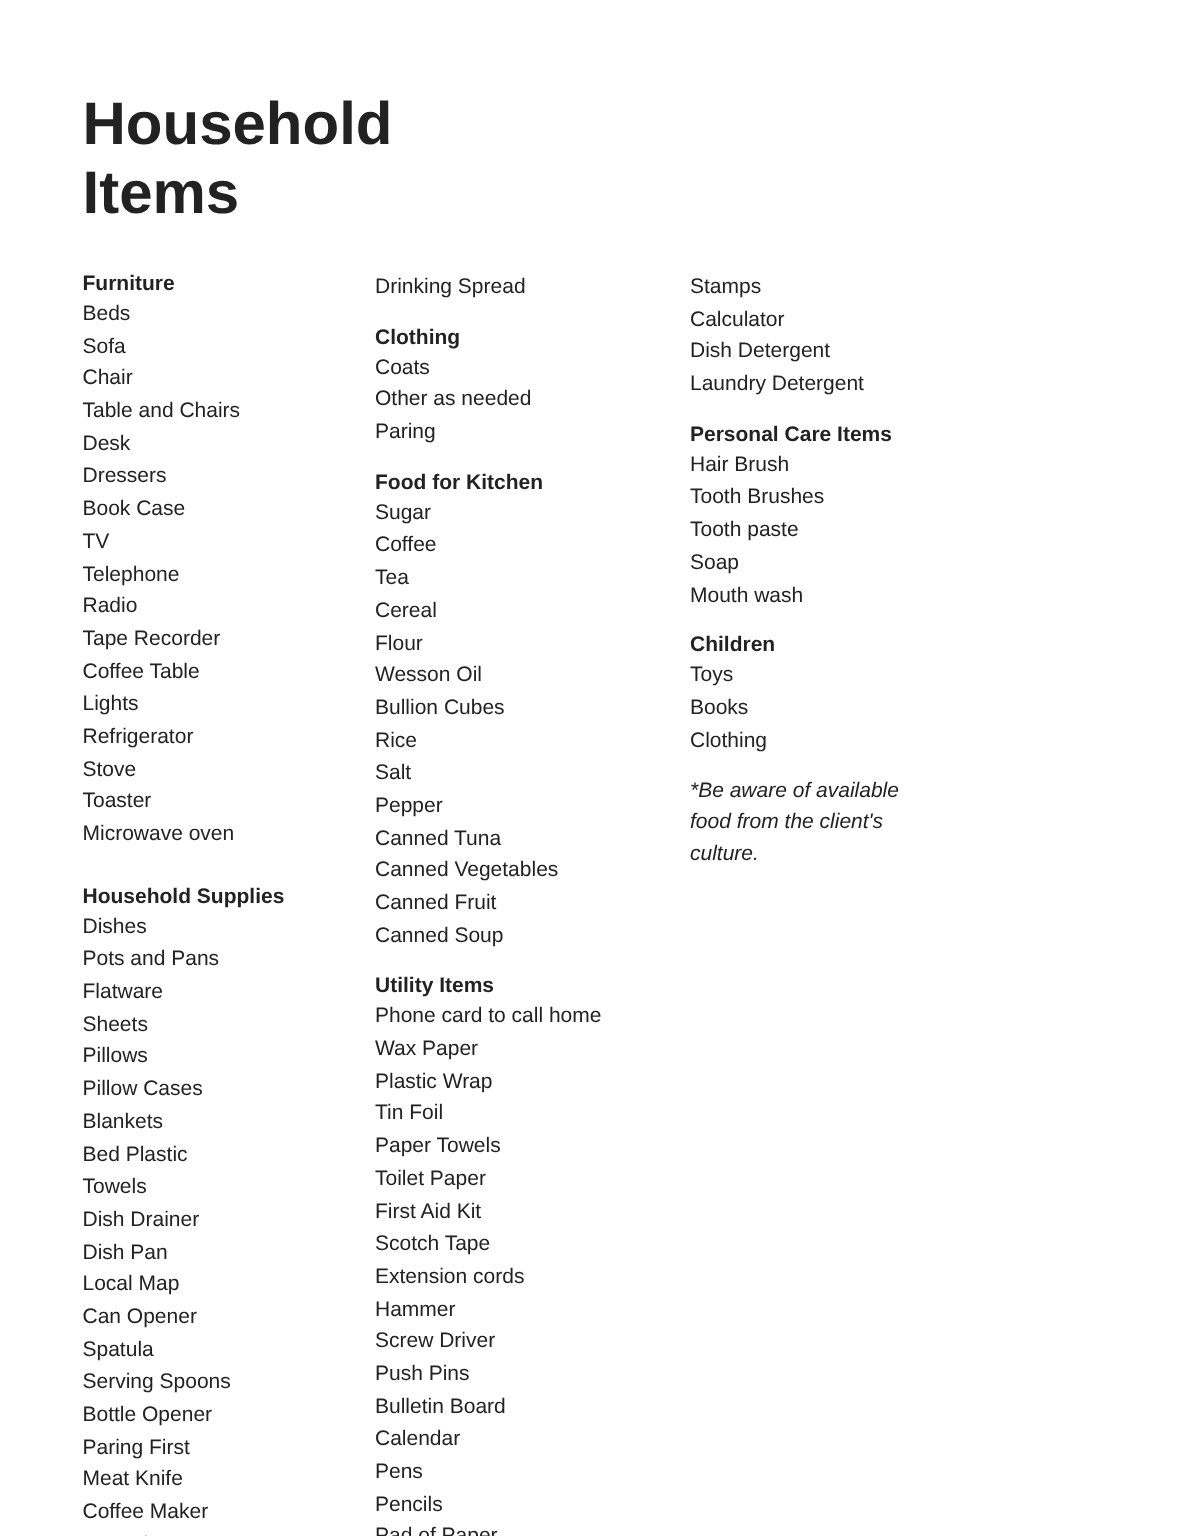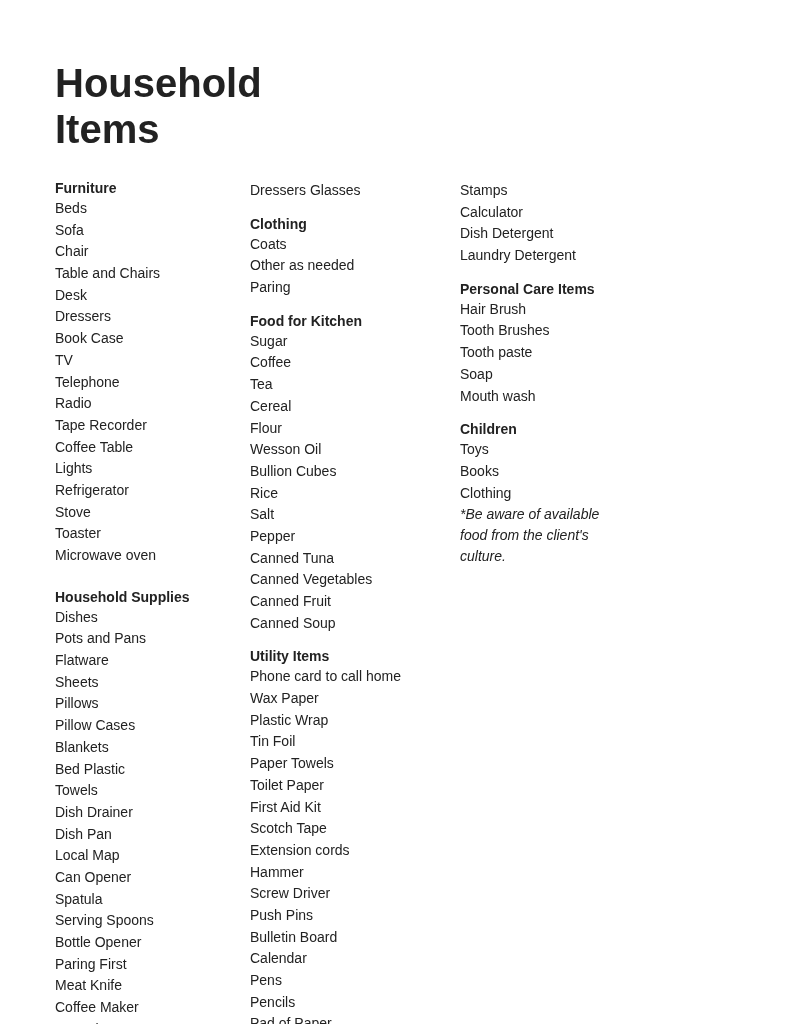--- a/index.html
+++ b/index.html
@@ -41,20 +41,21 @@
     }
     .section-title:first-child {
       margin-top: 0;
     }
     .item {
       line-height: 1.55;
       font-size: 14px;
     }
     .note {
       font-style: italic;
+      margin-top: 12px;
       font-size: 14px;
       line-height: 1.5;
     }
     .col1 {
       min-width: 195px;
       max-width: 195px;
     }
     .col2 {
       min-width: 210px;
       max-width: 210px;
@@ -113,21 +114,21 @@
         <div class="item">Bottle Opener</div>
         <div class="item">Paring First</div>
         <div class="item">Meat Knife</div>
         <div class="item">Coffee Maker</div>
         <div class="item">Ice Cube Trays</div>
         <div class="item">Coffee Cups</div>
       </div>
   </div>
 
   <div class="col col2">
-    <div class="item">Dressers Glasses</div>
+    <div class="item">Drinking Spread</div>
 
     <div class="section-title">Clothing</div>
     <div id="clothing-list">
         <div class="item">Coats</div>
         <div class="item">Other as needed</div>
         <div class="item">Paring</div>
       </div>
 
     <div class="section-title">Food for Kitchen</div>
     <div id="food-list">

